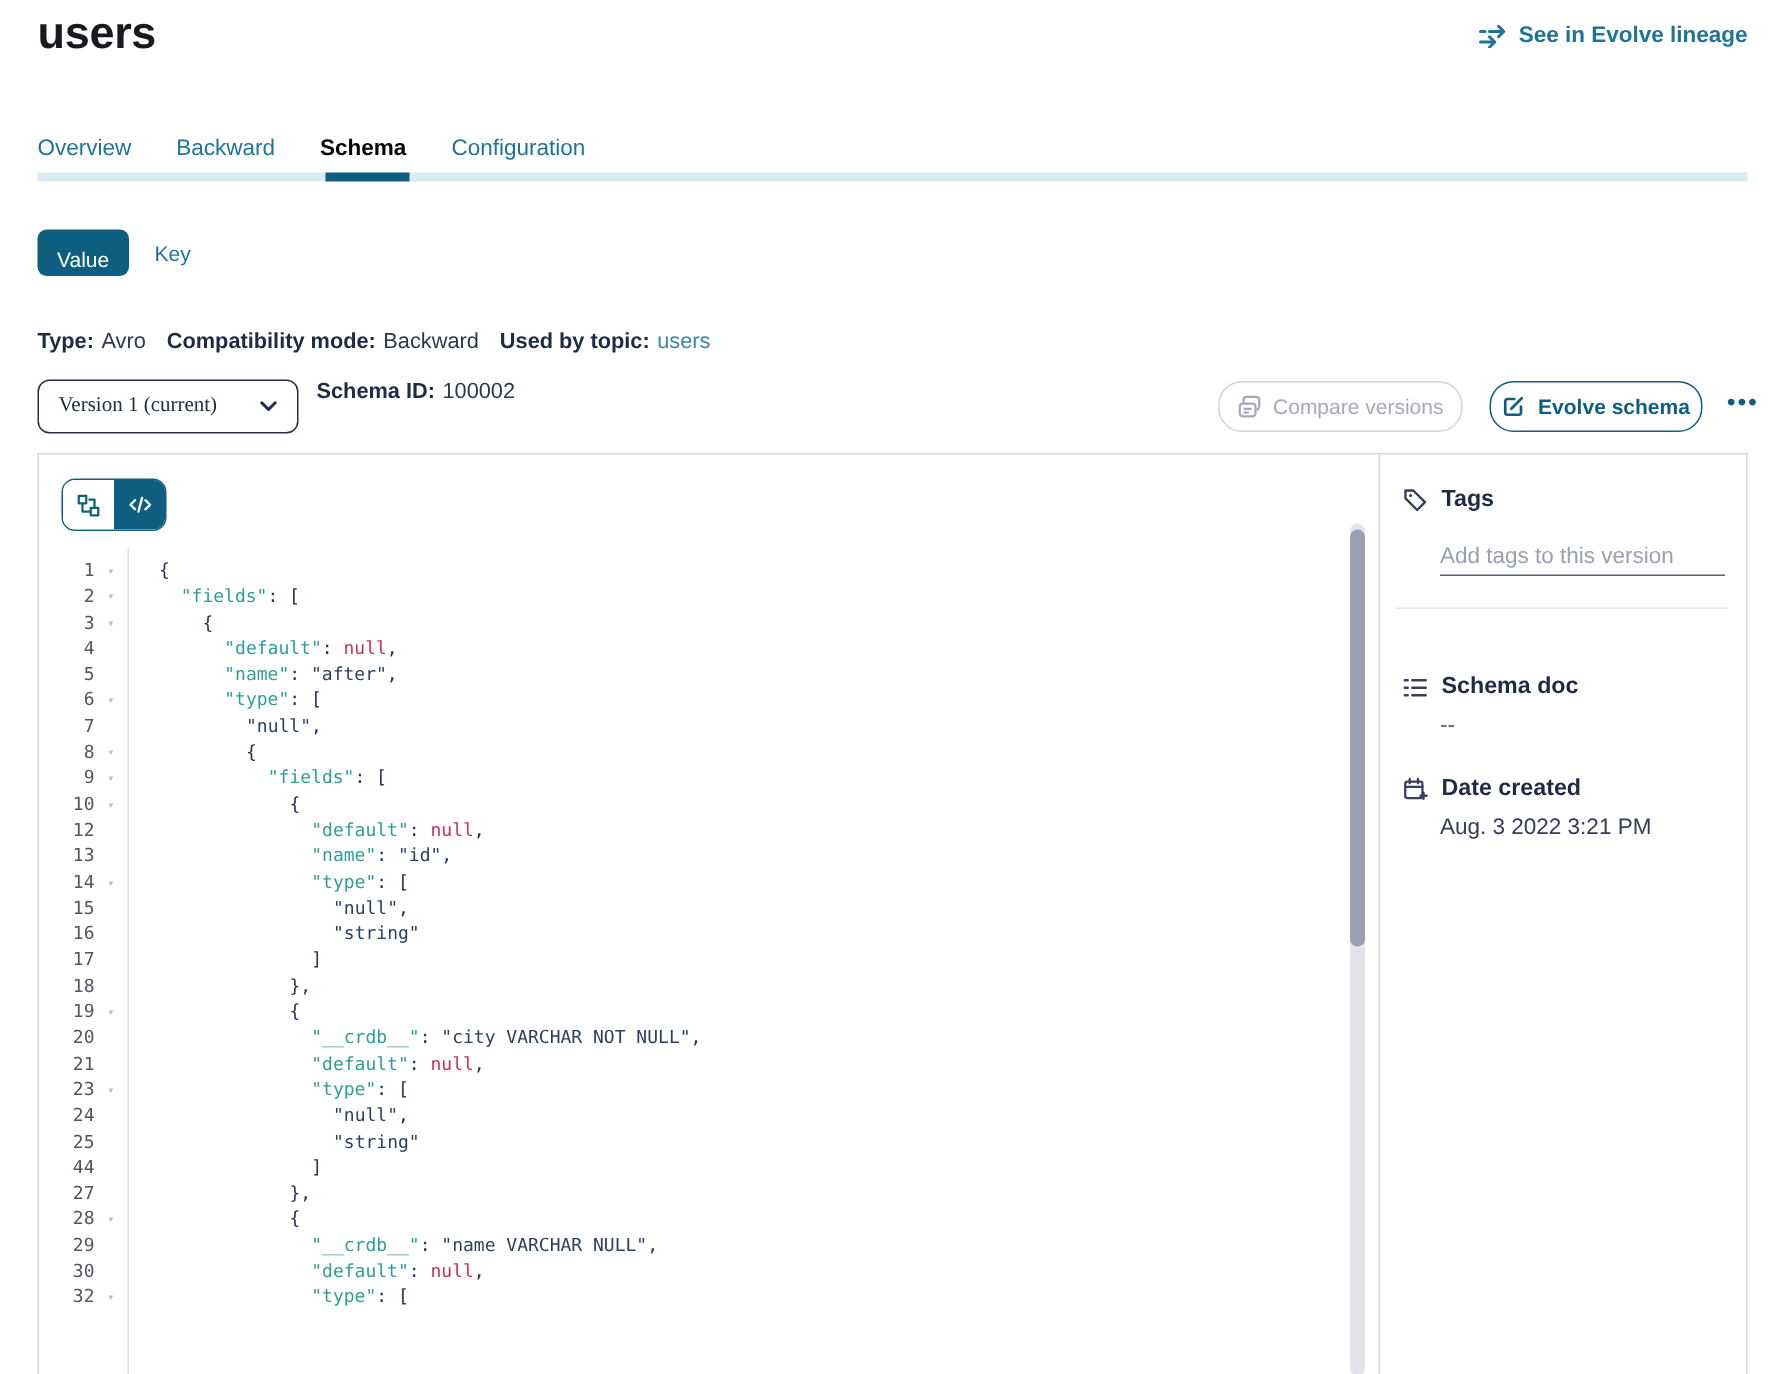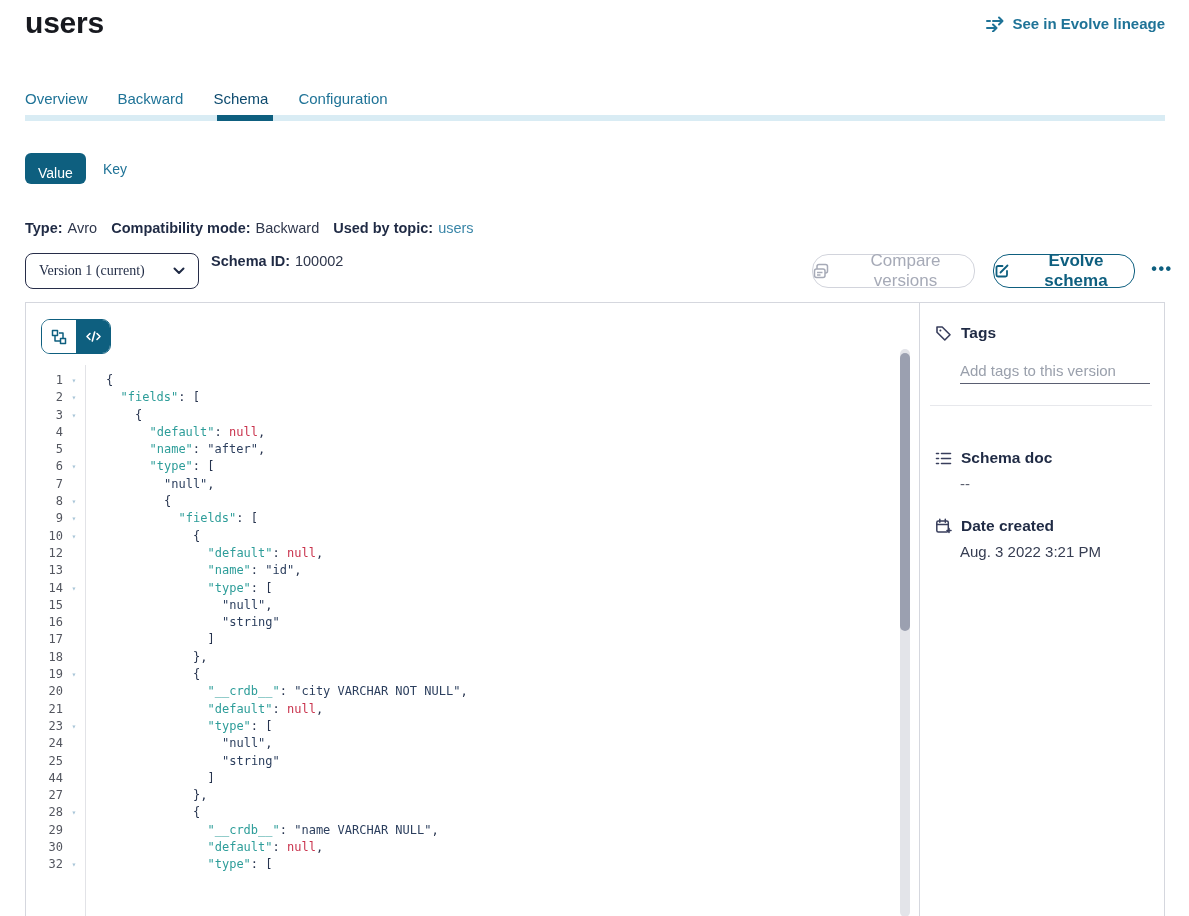--- a/index.html
+++ b/index.html
@@ -12,21 +12,21 @@
     position:absolute; left:25px; top:6px;
     font-size:30px; font-weight:800; letter-spacing:-0.2px; color:#17191f;
   }
   .lineage-link {
     position:absolute; top:15px; right:24px; display:flex; align-items:center; gap:7px;
     color:#1f7397; font-size:15px; font-weight:600; cursor:pointer;
   }
   
   .tabs { position:absolute; left:25px; top:90px; display:flex; gap:30px; font-size:15px; }
   .tab { color:#1f7397; cursor:pointer; }
-  .tab.active { color:#0c4a6e; font-weight:400; }
+  .tab.active { color:#000000; font-weight:700; }
   .tab-bar { position:absolute; left:25px; top:115px; width:1140px; height:6px; background:#d9ecf4; }
   .tab-bar-active { position:absolute; left:192px; top:0; width:56px; height:6px; background:#0e5f7f; }
   
   .value-btn {
     position:absolute; left:25px; top:153px; height:31px; padding:12px 13px;
     background:#0e5f7f; color:#fff; font-size:14px; border:none; border-radius:6px;
     font-family:inherit; cursor:pointer;
   }
   .key-btn {
     position:absolute; left:103px; top:161px; color:#1f7397; font-size:14px;
@@ -41,21 +41,21 @@
   
   .version-select {
     position:absolute; left:25px; top:253px; width:174px; height:36px;
     border:1px solid #272d49; border-radius:8px; background:#fff;
     display:flex; align-items:center; justify-content:space-between;
     padding:0 13px; font-size:14px; color:#1f2a44; cursor:pointer;font-family:Liberation Serif, serif;
   }
   .schema-id { position:absolute; left:211px; top:253px; height:36px; display:flex; align-items:flex-start; gap:5px; font-size:14.5px; }
   .btn-base {
     display:flex; align-items:center; justify-content:center; gap:8px;
-    border-radius:16px; background:#fff; font-family:inherit; font-size:17px; cursor:pointer;
+    border-radius:16px; background:#fff; font-family:inherit; font-size:14px; cursor:pointer;
   }
   .compare-btn {
     position:absolute; left:812px; top:254px; width:163px; height:34px;
     border:1px solid #d2d4dc; color:#a6aab7; cursor:default;
   }
   .evolve-btn {
     position:absolute; left:993px; top:254px; width:142px; height:34px;
     border:1px solid #0e5f7f; color:#0e5f7f; font-weight:700;
   }
   .more-btn {

